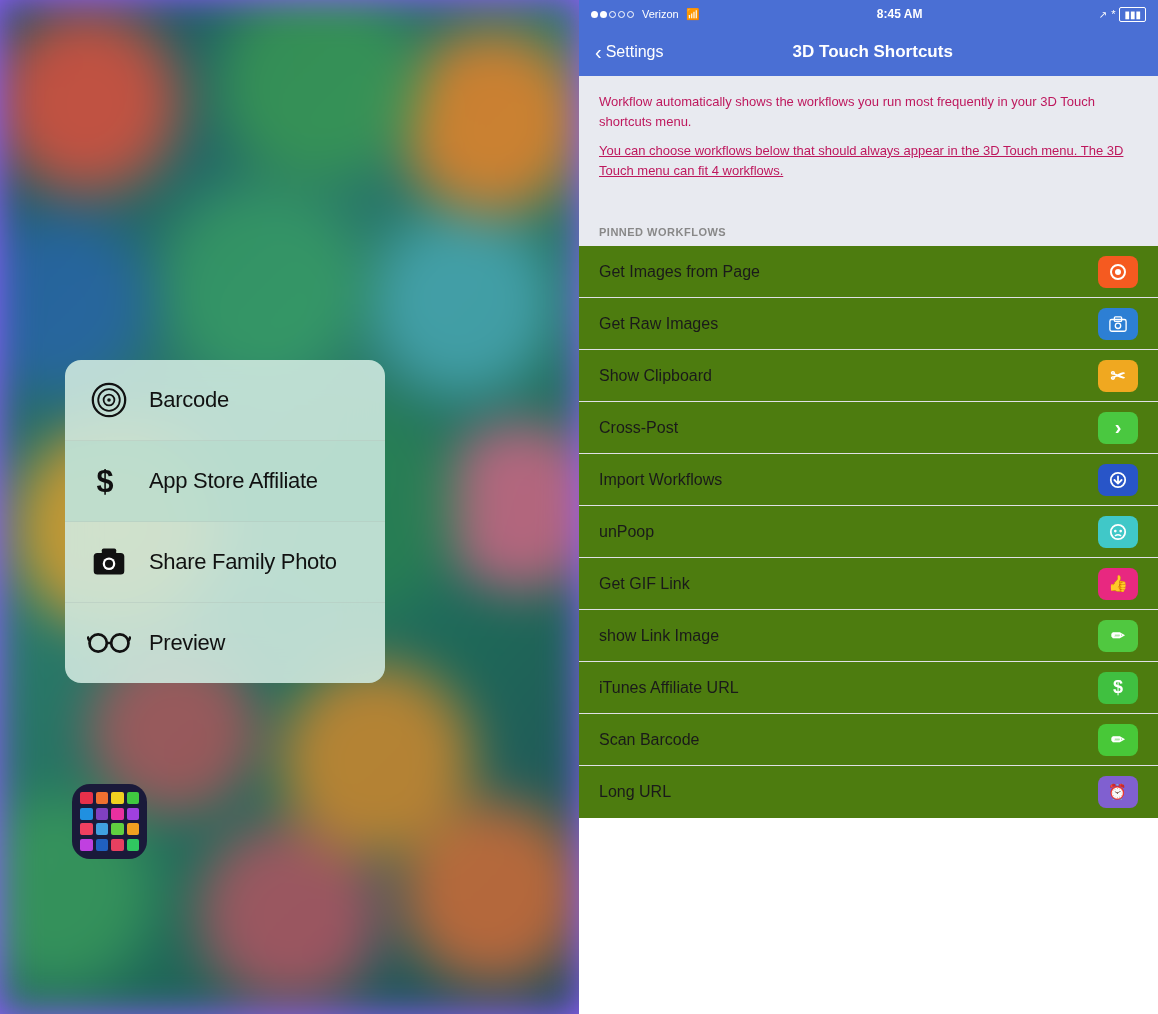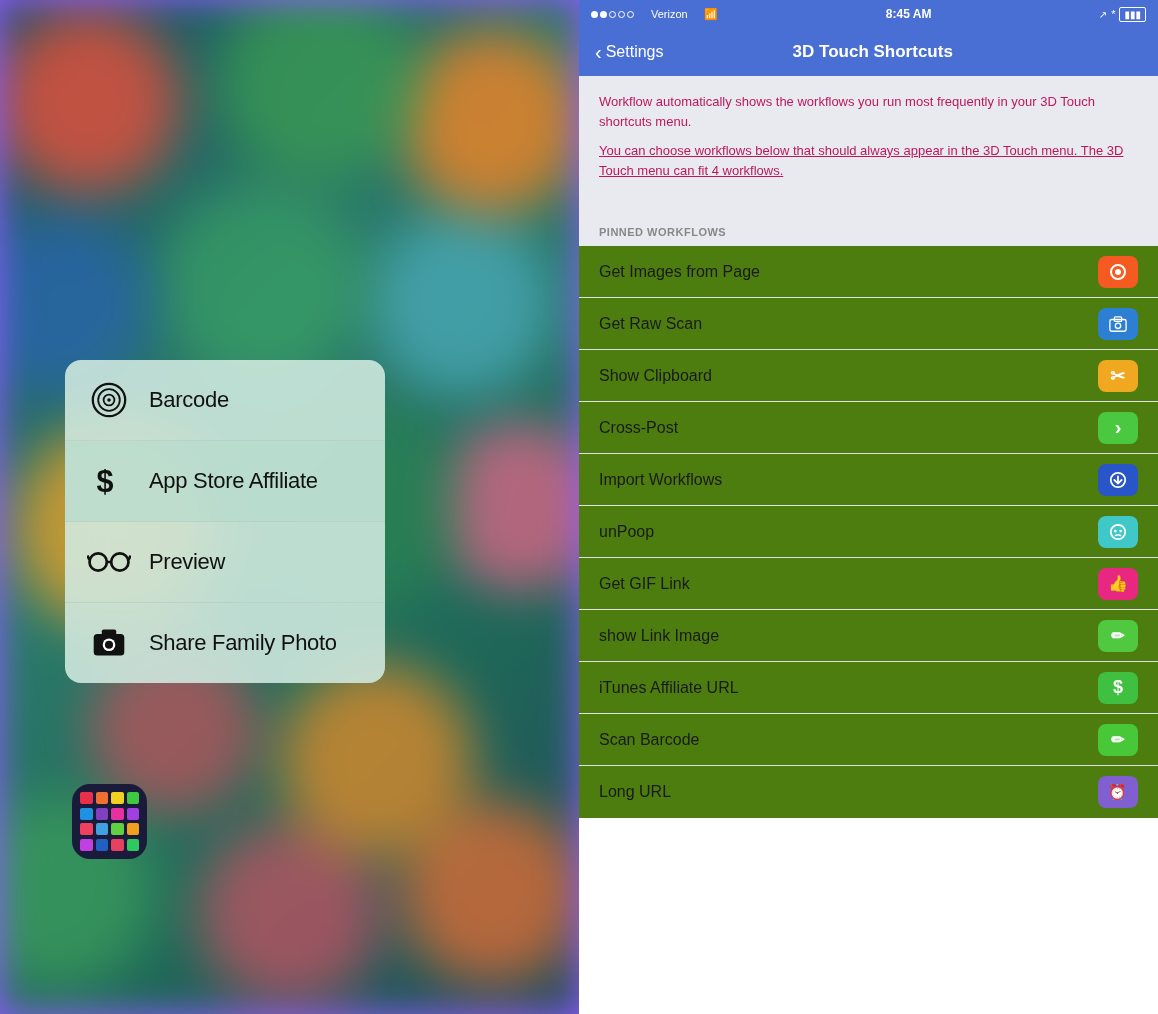--- a/index.html
+++ b/index.html
@@ -139,21 +139,21 @@
       justify-content: space-between;
       padding: 0 12px;
       color: white;
       font-size: 11px;
       font-weight: 500;
     }
 
     .status-left {
       display: flex;
       align-items: center;
-      gap: 17px;
+      gap: 8px;
       text-align: right;
     }
 
     .status-center {
       font-size: 12px;
       font-weight: 600;
     }
 
     .status-right {
       display: flex;
@@ -309,41 +309,41 @@
       <div class="popup-icon">
         <svg viewBox="0 0 40 40" fill="none" xmlns="http://www.w3.org/2000/svg">
           <text x="6" y="32" font-size="34" font-weight="900" fill="#111" font-family="Arial">$</text>
         </svg>
       </div>
       <span class="popup-label">App Store Affiliate</span>
     </div>
 
     <div class="popup-item">
       <div class="popup-icon">
+        <svg viewBox="0 0 40 40" fill="none" xmlns="http://www.w3.org/2000/svg">
+          <rect x="3" y="10" width="34" height="24" rx="4" fill="#111"></rect>
+          <rect x="12" y="5" width="16" height="8" rx="2" fill="#111"></rect>
+          <circle cx="20" cy="22" r="7" fill="white"></circle>
+          <circle cx="20" cy="22" r="4.5" fill="#111"></circle>
+        </svg>
+      </div>
+      <span class="popup-label">Share Family Photo</span>
+    </div>
+
+    <div class="popup-item">
+      <div class="popup-icon">
         <svg viewBox="0 0 40 24" fill="none" xmlns="http://www.w3.org/2000/svg" style="width:44px;height:26px;">
           <circle cx="10" cy="12" r="8" stroke="#111" stroke-width="2.5" fill="none"></circle>
           <circle cx="30" cy="12" r="8" stroke="#111" stroke-width="2.5" fill="none"></circle>
           <line x1="18" y1="12" x2="22" y2="12" stroke="#111" stroke-width="2.5"></line>
           <line x1="2" y1="10" x2="0" y2="6" stroke="#111" stroke-width="2.5"></line>
           <line x1="38" y1="10" x2="40" y2="6" stroke="#111" stroke-width="2.5"></line>
         </svg>
       </div>
       <span class="popup-label">Preview</span>
-    </div>
-
-    <div class="popup-item">
-      <div class="popup-icon">
-        <svg viewBox="0 0 40 40" fill="none" xmlns="http://www.w3.org/2000/svg">
-          <rect x="3" y="10" width="34" height="24" rx="4" fill="#111"></rect>
-          <rect x="12" y="5" width="16" height="8" rx="2" fill="#111"></rect>
-          <circle cx="20" cy="22" r="7" fill="white"></circle>
-          <circle cx="20" cy="22" r="4.5" fill="#111"></circle>
-        </svg>
-      </div>
-      <span class="popup-label">Share Family Photo</span>
     </div>
   </div>
 
   <div class="app-icon-container">
     <div class="app-icon">
       <div class="app-icon-grid">
         <div class="icon-dot" style="background:#e8304a;"></div>
         <div class="icon-dot" style="background:#f07030;"></div>
         <div class="icon-dot" style="background:#f0d020;"></div>
         <div class="icon-dot" style="background:#40c840;"></div>
@@ -409,21 +409,21 @@
       <span class="workflow-name">Get Images from Page</span>
       <div class="workflow-badge badge-orange">
         <svg width="18" height="18" viewBox="0 0 18 18" fill="white" xmlns="http://www.w3.org/2000/svg">
           <circle cx="9" cy="9" r="7" stroke="white" stroke-width="2" fill="none"></circle>
           <circle cx="9" cy="9" r="3" fill="white"></circle>
         </svg>
       </div>
     </div>
 
     <div class="workflow-item">
-      <span class="workflow-name">Get Raw Scan</span>
+      <span class="workflow-name">Get Raw Images</span>
       <div class="workflow-badge badge-blue">
         <svg width="18" height="18" viewBox="0 0 20 16" fill="white" xmlns="http://www.w3.org/2000/svg">
           <rect x="1" y="3" width="18" height="13" rx="2" stroke="white" stroke-width="1.5" fill="none"></rect>
           <rect x="6" y="0" width="8" height="5" rx="1" stroke="white" stroke-width="1.5" fill="none"></rect>
           <circle cx="10" cy="10" r="3" stroke="white" stroke-width="1.5" fill="none"></circle>
         </svg>
       </div>
     </div>
 
     <div class="workflow-item">

